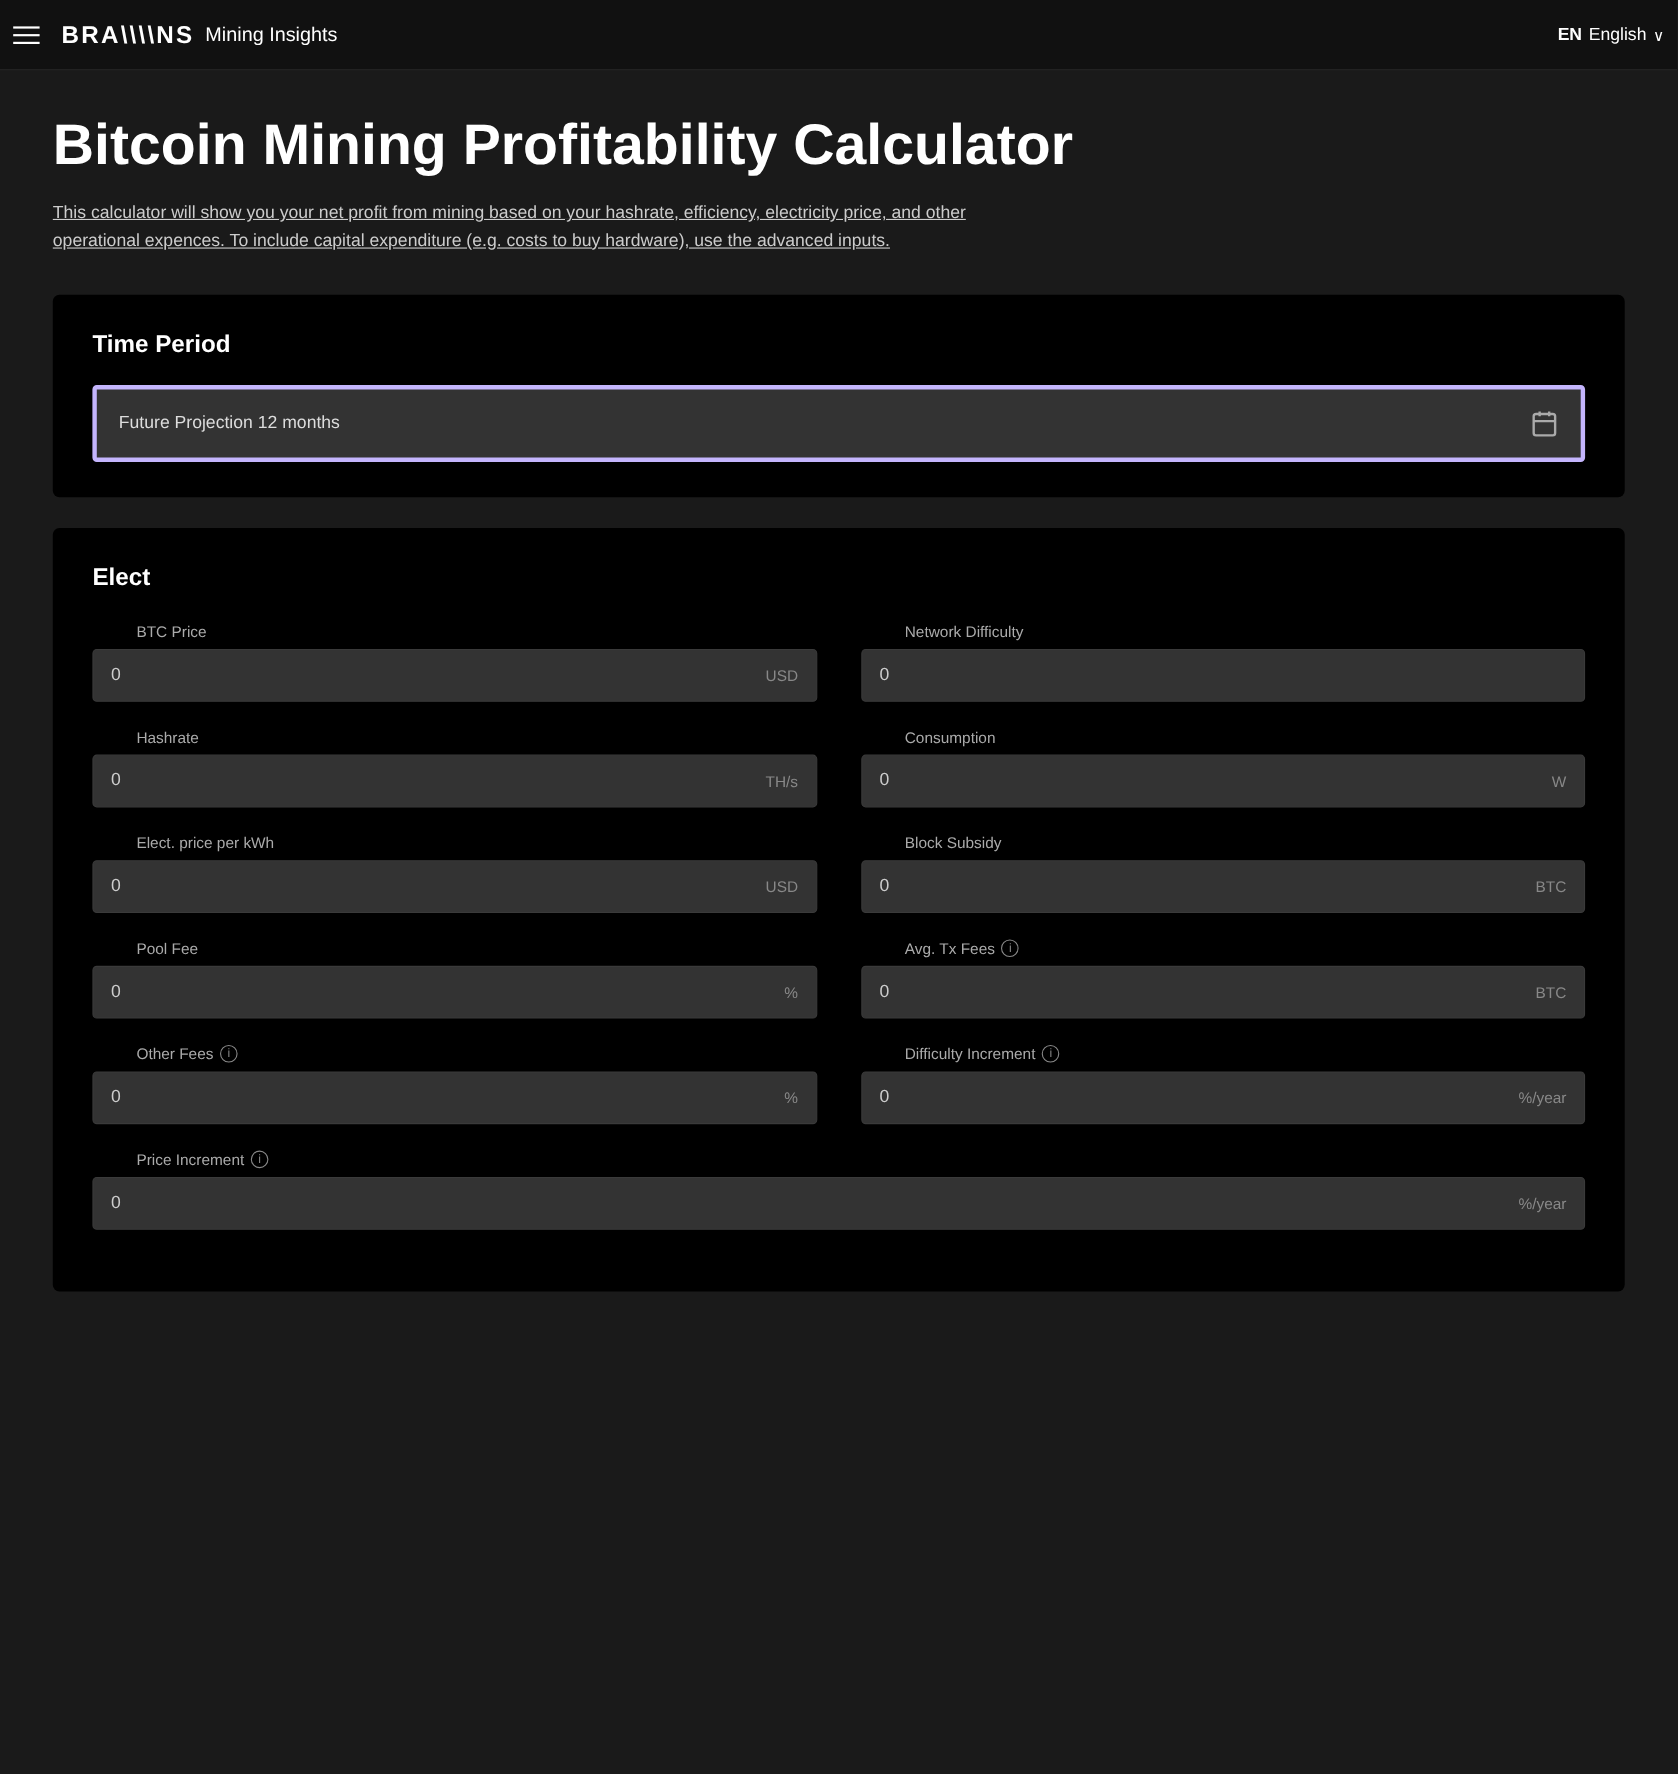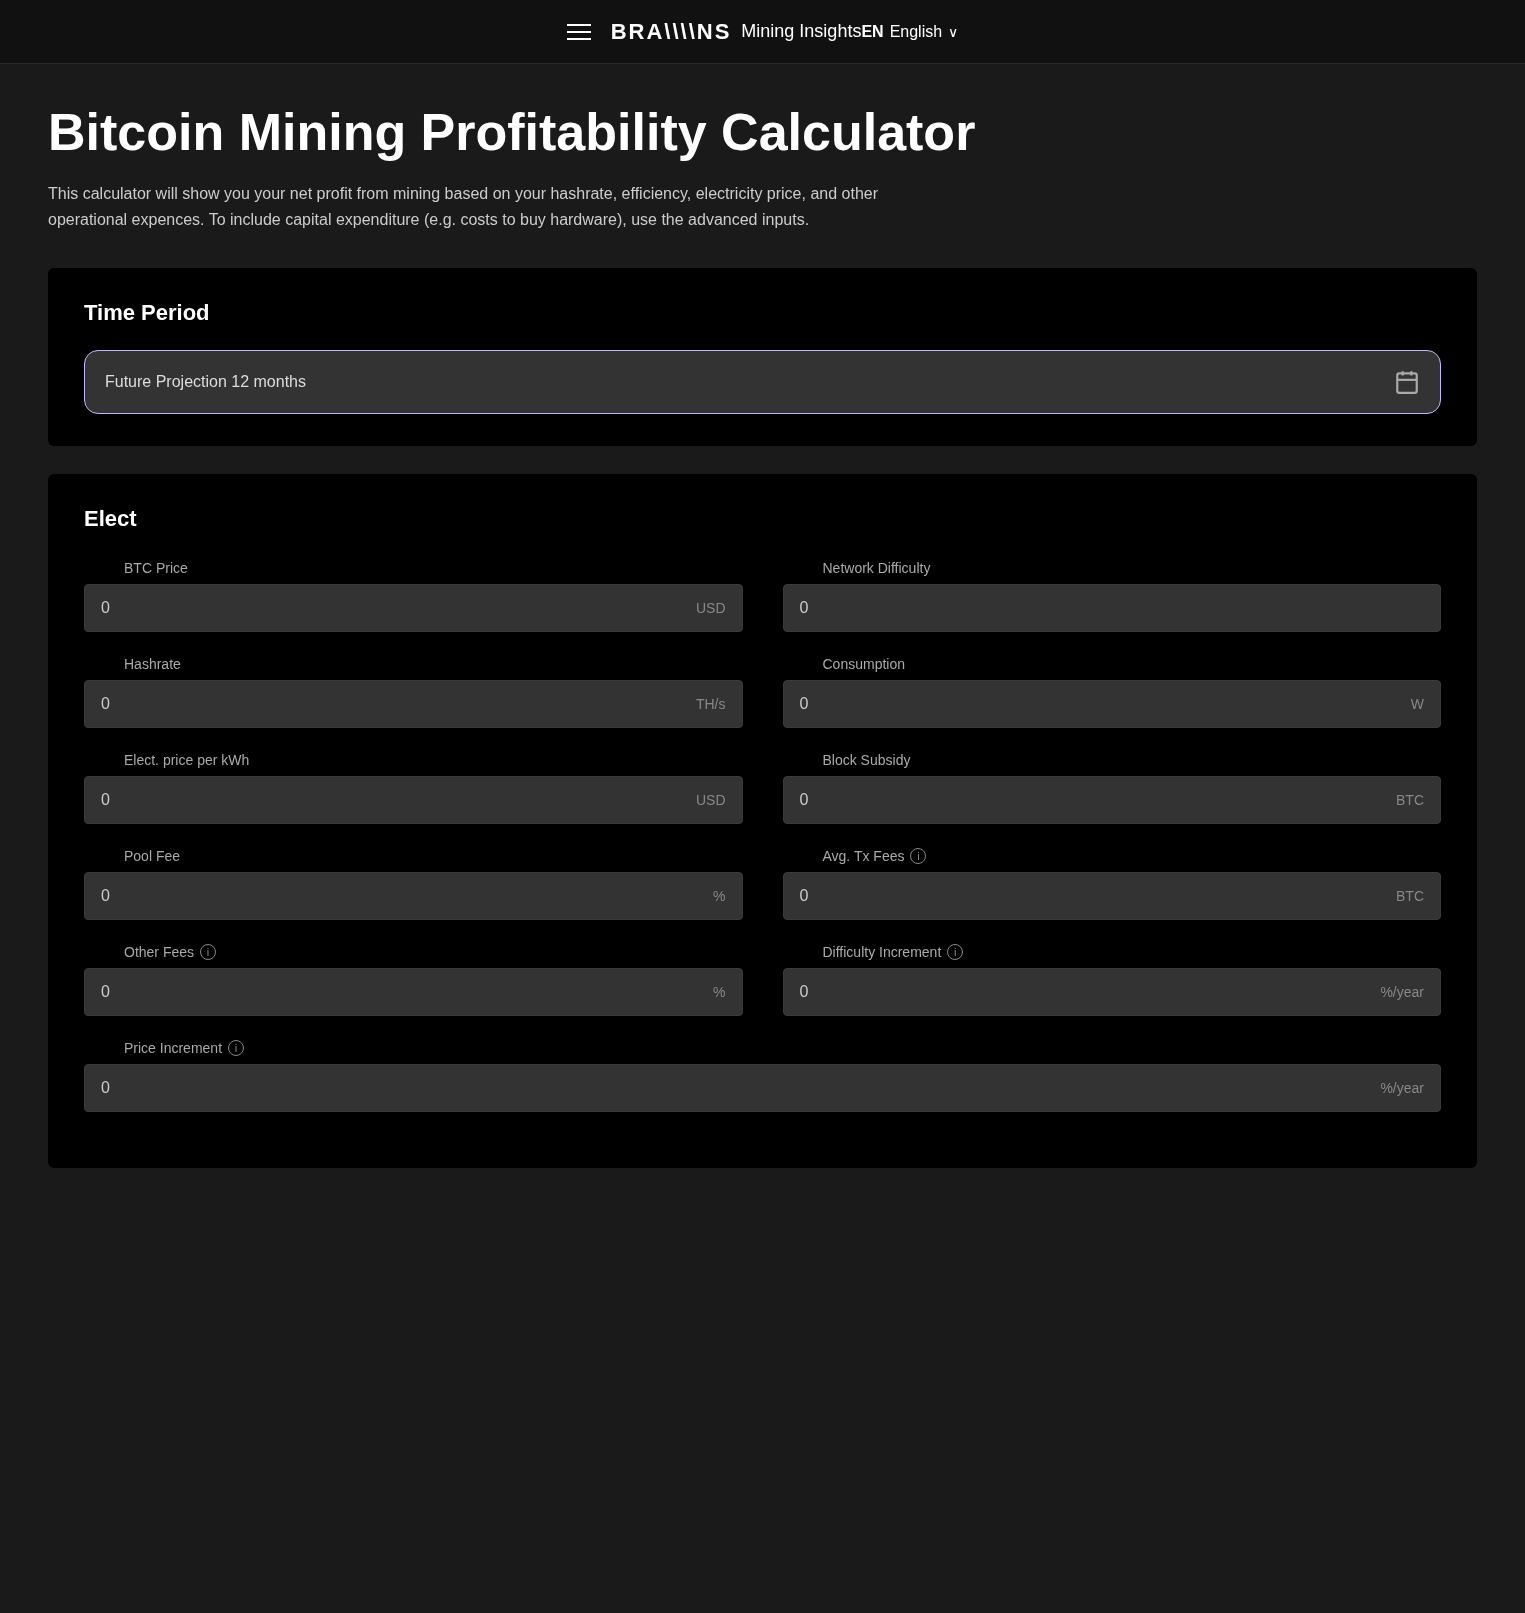--- a/index.html
+++ b/index.html
@@ -9,22 +9,22 @@
       font-family: -apple-system, BlinkMacSystemFont, 'Segoe UI', Arial, sans-serif;
       min-height: 1613px;
       width: 1525px;
     }
 
     
     .navbar {
       background: #111111;
       display: flex;
       align-items: center;
-      justify-content: center;
-      padding: 0 28px;
+      justify-content: space-between;
+      padding: 0 12px;
       height: 64px;
       border-bottom: 1px solid #2a2a2a;
     }
     .navbar-left {
       display: flex;
       align-items: center;
       gap: 20px;
     }
     .hamburger {
       display: flex;
@@ -90,47 +90,48 @@
       margin-bottom: 20px;
       line-height: 1.1;
     }
 
     .page-description {
       font-size: 16px;
       color: #cccccc;
       line-height: 1.6;
       margin-bottom: 36px;
       max-width: 900px;
+      text-decoration: underline;
     }
 
     
     .card {
       background: #000000;
       border-radius: 6px;
       padding: 32px 36px;
       margin-bottom: 28px;
     }
 
     .section-title {
       font-size: 22px;
       font-weight: 700;
       color: #ffffff;
       margin-bottom: 24px;
     }
 
     
     .time-period-selector {
       background: #333333;
-      border-radius: 14px;
+      border-radius: 4px;
       padding: 18px 20px;
       display: flex;
       align-items: center;
       justify-content: space-between;
       cursor: pointer;
-      border: 1px solid #c4b5fd;
+      border: 4px solid #c4b5fd;
     }
     .time-period-selector span {
       font-size: 16px;
       color: #dddddd;
     }
     .calendar-icon {
       width: 26px;
       height: 26px;
       color: #aaaaaa;
     }

